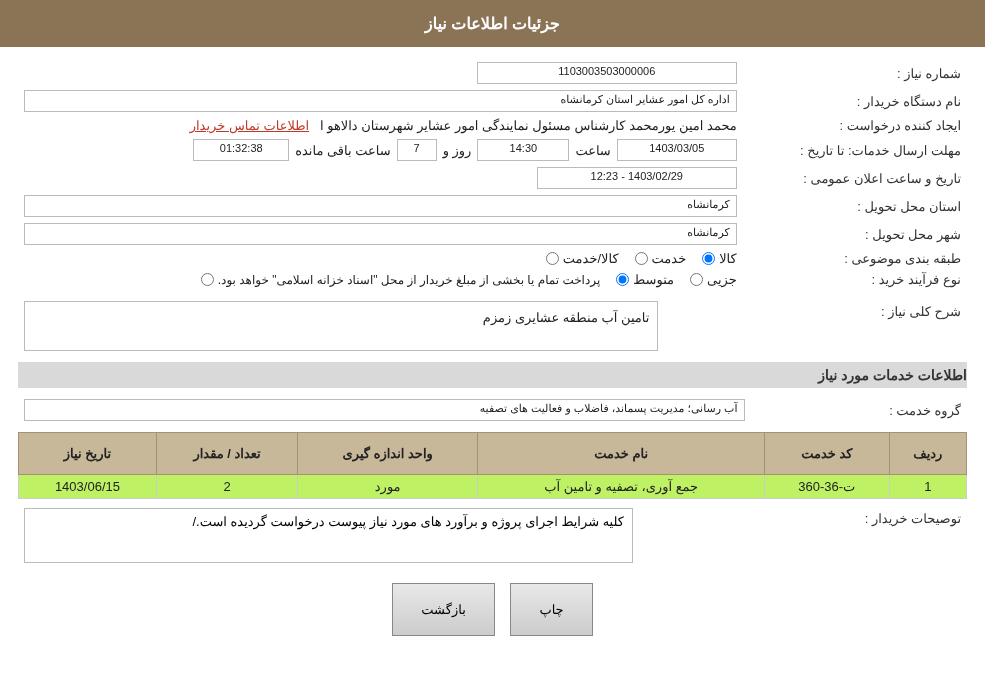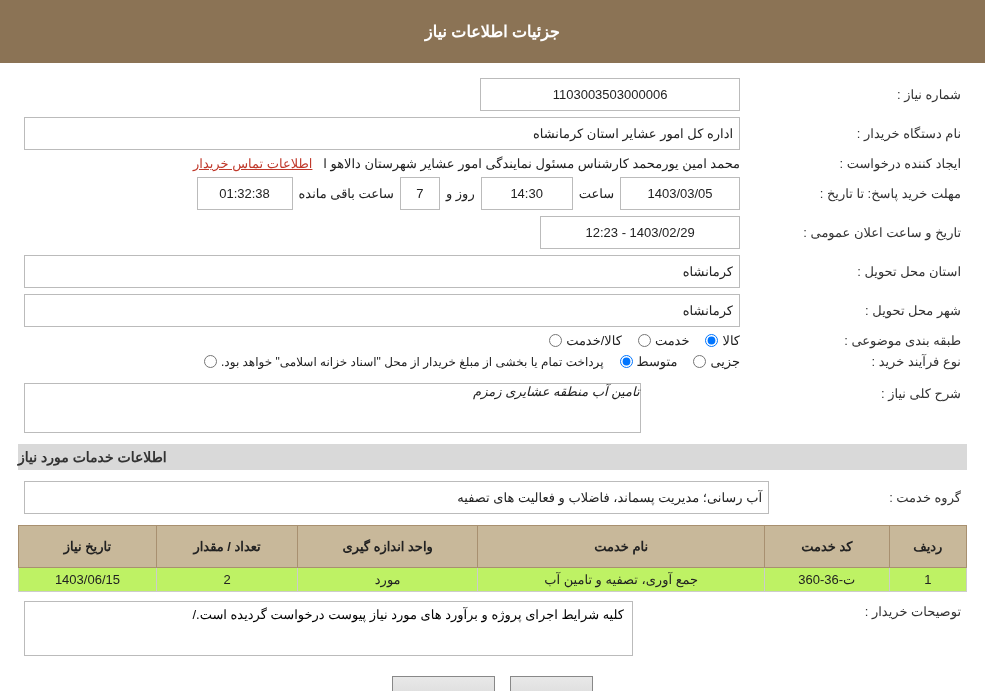--- a/index.html
+++ b/index.html
@@ -13,31 +13,31 @@
     .page-wrapper {
       max-width: 985px;
       margin: 0 auto;
       background: #fff;
       min-height: 691px;
     }
     .header-bar {
       background: #8B7355;
       color: #fff;
       text-align: center;
-      padding: 22px 0;
+      padding: 14px 0;
       font-size: 16px;
       font-weight: bold;
     }
     .content {
       padding: 12px 18px;
     }
     .section-title {
       background: #d9d9d9;
       color: #333;
-      text-align: left;
+      text-align: right;
       padding: 5px 0;
       font-weight: bold;
       margin-bottom: 8px;
       font-size: 14px;
     }
     .form-table {
       width: 100%;
       border-collapse: collapse;
       margin-bottom: 8px;
     }
@@ -51,22 +51,22 @@
       text-align: right;
       white-space: nowrap;
       width: auto;
     }
     .value-cell {
       text-align: right;
     }
     .input-box {
       border: 1px solid #bbb;
       background: #fff;
-      padding: 8px 6px;
-      font-size: 13px;
+      padding: 2px 6px;
+      font-size: 11px;
       font-family: Tahoma, Arial, sans-serif;
       direction: rtl;
       min-height: 22px;
     }
     .input-full {
       width: 100%;
     }
     .link-red {
       color: #c0392b;
       text-decoration: underline;
@@ -129,25 +129,24 @@
     }
     .btn-print {
       background: linear-gradient(to bottom, #e8e8e8, #ccc);
     }
     .btn-back {
       background: linear-gradient(to bottom, #e8e8e8, #ccc);
     }
     .description-box {
       border: 1px solid #bbb;
       background: #fff;
-      padding: 0;
+      padding: 8px;
       min-height: 50px;
       text-align: right;
       direction: rtl;
-      font-style: italic;
     }
     .row-flex {
       display: flex;
       align-items: center;
       direction: rtl;
     }
   </style>
 </head>
 <body>
 
@@ -175,21 +174,21 @@
       </tr>
       <tr>
         <td class="label-cell">ایجاد کننده درخواست :</td>
         <td class="value-cell">
           <span>محمد امین یورمحمد کارشناس مسئول نمایندگی امور عشایر شهرستان دالاهو ا</span>
           &nbsp;
           <span class="link-red">اطلاعات تماس خریدار</span>
         </td>
       </tr>
       <tr>
-        <td class="label-cell">مهلت خرید پاسخ: تا تاریخ :</td>
+        <td class="label-cell">مهلت ارسال خدمات: تا تاریخ :</td>
         <td class="value-cell">
           <div class="row-flex">
             <div class="input-box" style="width:120px; display:inline-block; text-align:center;">1403/03/05</div>
             <span style="margin: 0 6px;">ساعت</span>
             <div class="input-box" style="width:92px; display:inline-block; text-align:center;">14:30</div>
             <span style="margin: 0 6px;">روز و</span>
             <div class="input-box" style="width:40px; display:inline-block; text-align:center;">7</div>
             <span style="margin: 0 6px;">ساعت باقی مانده</span>
             <div class="input-box" style="width:96px; display:inline-block; text-align:center;">01:32:38</div>
           </div>

